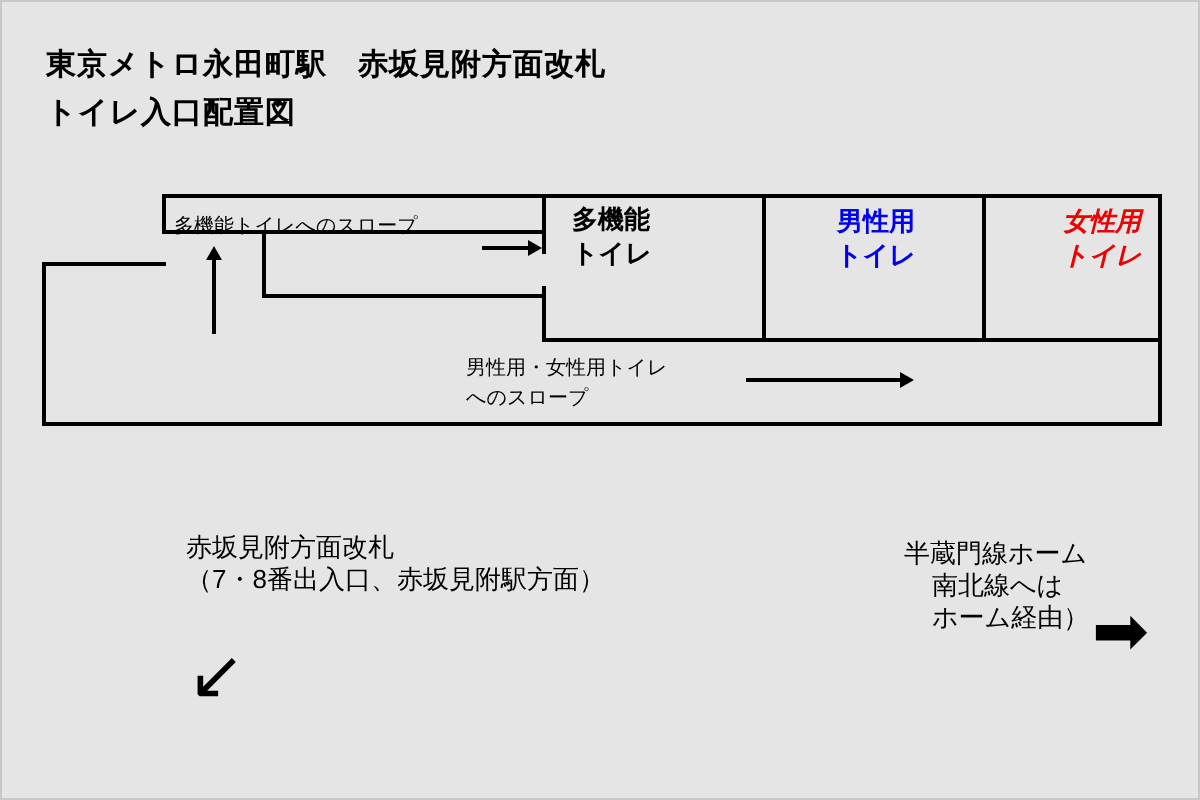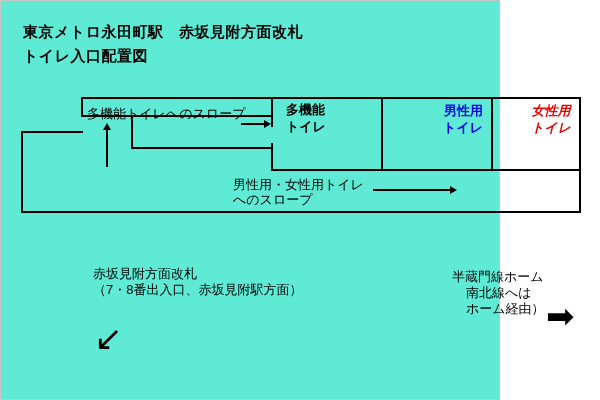--- a/index.html
+++ b/index.html
@@ -9,25 +9,25 @@
   body {
     width: 600px;
     height: 400px;
     background: #ffffff;
     font-family: "Liberation Sans", "DejaVu Sans", sans-serif;
     color: #000000;
     overflow: hidden;
   }
   #page {
     position: relative;
-    width: 500px;
+    width: 600px;
     height: 400px;
     border: 1px solid #c8c8c8;
     box-sizing: border-box;
-    background: #5eead4;
+    background: #e5e5e5;
   }
   .ttl {
     position: absolute;
     font-size: 15px;
     font-weight: bold;
     letter-spacing: 0.5px;
     white-space: nowrap;
   }
   #title-line1 { left: 22px; top: 22px; }
   #title-line2 { left: 22px; top: 46px; }
@@ -50,21 +50,21 @@
     font-weight: bold;
     line-height: 17px;
     text-align: left;
     white-space: nowrap;
   }
   .room-label.blue { color: #0000ee; }
   .room-label.red  { color: #ee0000; }
 
   .note {
     position: absolute;
-    font-size: 13px;
+    font-size: 10px;
     line-height: 15px;
     white-space: nowrap;
   }
 
   
   .arrow-line {
     position: absolute;
     background: #000000;
   }
   .arrow-head {
@@ -129,21 +129,21 @@
     <div class="wall" style="left:20px; top:50px; width:2px; height:82px;"></div>
     <div class="wall" style="left:20px; top:50px; width:62px; height:2px;"></div>
     <div class="wall" style="left:20px; top:130px; width:560px; height:2px;"></div>
     <div class="wall" style="left:578px; top:88px; width:2px; height:44px;"></div>
 
     <div class="room-label" style="left:285px; top:20px; width:90px;">
       <span>多機能</span><br>
       <span>トイレ</span>
     </div>
 
-    <div class="room-label blue" style="left:392px; top:21px; width:90px; text-align:right;">
+    <div class="room-label blue" style="left:392px; top:21px; width:90px; text-align:center;">
       <span>男性用</span><br>
       <span>トイレ</span>
     </div>
 
     <div class="room-label red" style="left:505px; top:21px; width:90px; text-align:center;font-style:italic;">
       <span>女性用</span><br>
       <span>トイレ</span>
     </div>
 
     <div class="note" style="left:86px; top:25px;">多機能トイレへのスロープ</div>

